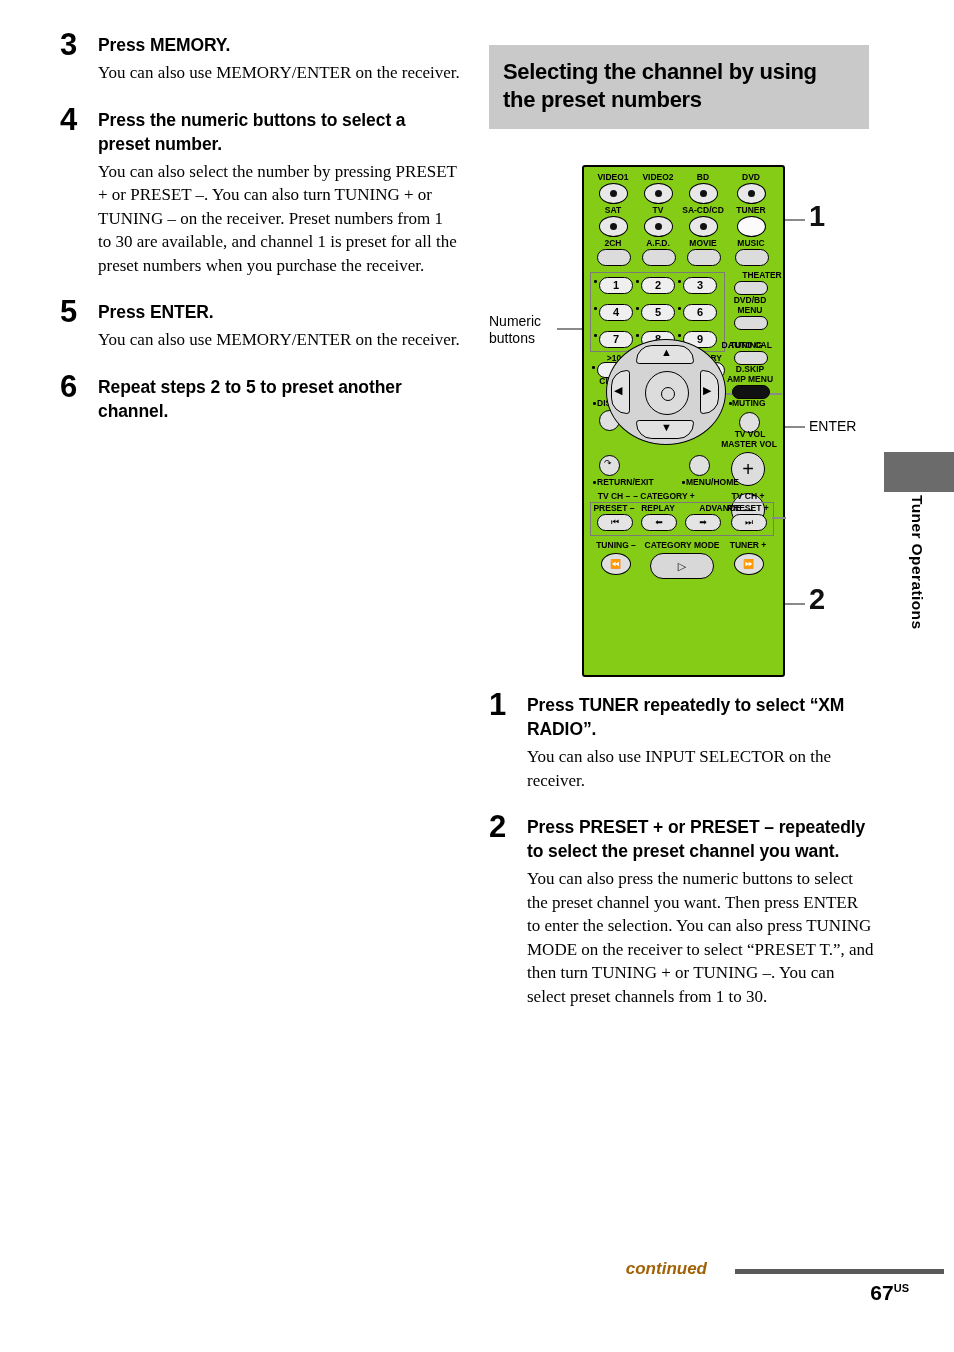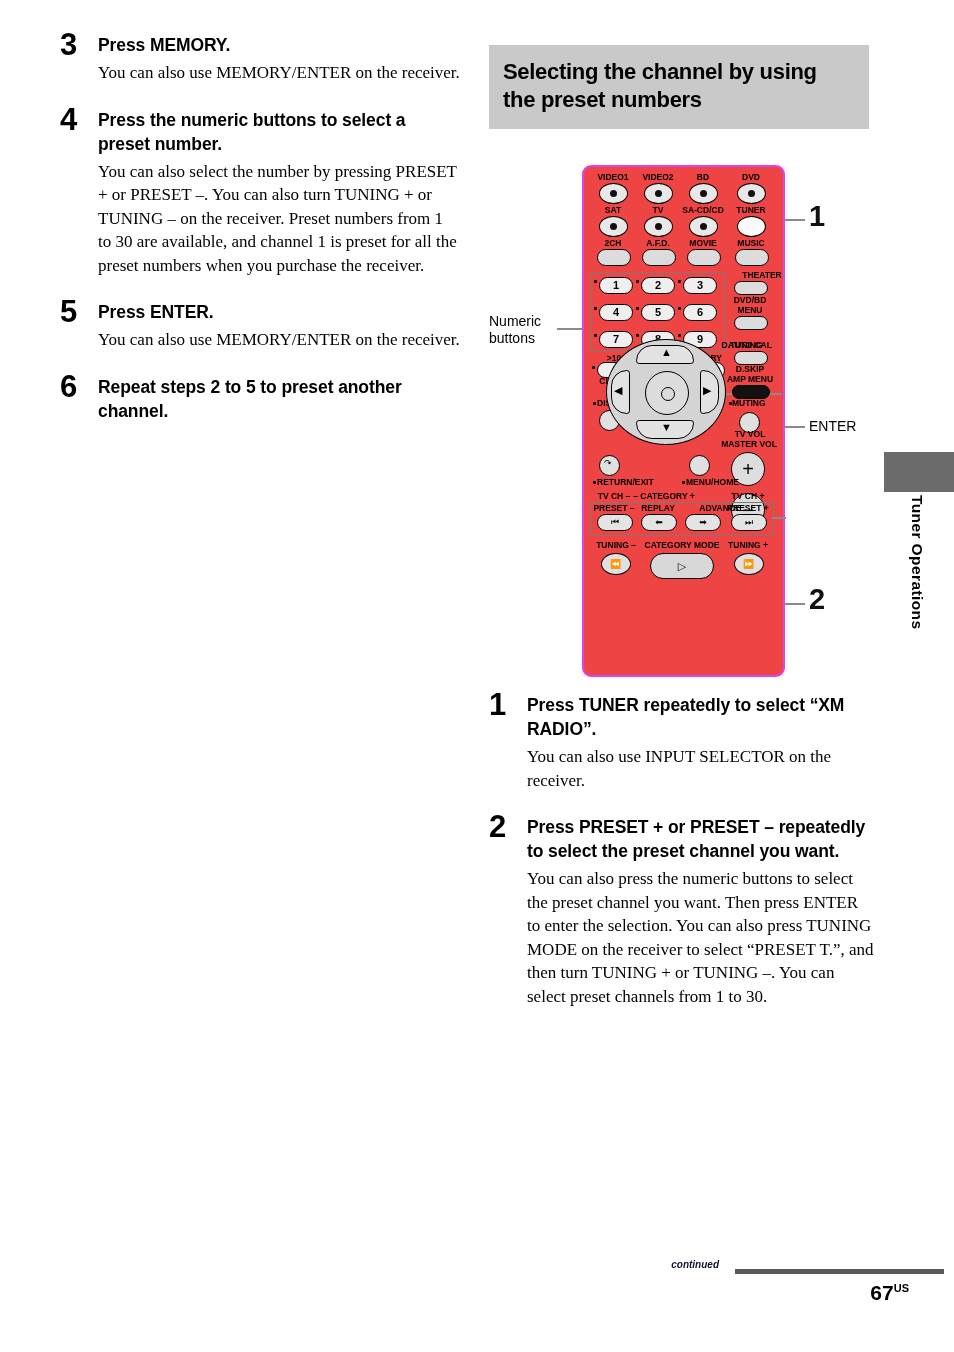--- a/index.html
+++ b/index.html
@@ -45,21 +45,21 @@
     letter-spacing:-0.3px;
     color:#000;
     width:352px;
   }
   .sec-head .l{display:block;}
 
   
   .figure{position:absolute;left:489px;top:160px;width:430px;height:520px;}
   .remote{
     position:absolute;left:93px;top:5px;width:199px;height:508px;
-    background:#ef4444;border:2px solid #d946ef;border-radius:9px;
+    background:#84cc16;border:2px solid #000000;border-radius:3px;
   }
   .remote-inner{position:absolute;inset:0;}
 
   .lbl{
     position:absolute;
     font-family:"Liberation Sans",sans-serif;
     font-size:8.5px;font-weight:bold;color:#000;
     text-align:center;white-space:nowrap;line-height:9px;
   }
   .btn-round{
@@ -136,23 +136,23 @@
   
   .note-head{
     font-family:"Liberation Sans",sans-serif;font-weight:bold;font-size:16px;
     color:#000;margin:0 0 2px 0;
   }
   .note-text{font-family:"Liberation Serif",serif;font-size:16px;line-height:22px;color:#000;}
 
   
   .footer{position:absolute;left:489px;top:1255px;width:430px;height:70px;}
   .continued{
-    position:absolute;right:200px;top:4px;
+    position:absolute;right:212px;top:4px;
     font-family:"Liberation Sans",sans-serif;font-weight:bold;font-style:italic;
-    font-size:10px;color:#0f172a;
+    font-size:17px;color:#a16207;
   }
   .foot-rule{position:absolute;left:246px;top:14px;width:209px;height:5px;background:#595959;}
   .pageno{
     position:absolute;right:10px;top:26px;
     font-family:"Liberation Sans",sans-serif;font-weight:bold;font-size:21px;color:#000;
   }
   .pageno sup{font-size:11px;font-weight:bold;vertical-align:super;}
 </style>
 </head>
 <body>
@@ -409,21 +409,21 @@
         <div class="lbl" style="left:8px;top:374px;width:48px;">TUNING –</div>
         <div class="btn-round" style="left:17px;top:386px;width:28px;height:20px;background:#e0e0e0;">
             <span style="position:absolute;left:50%;top:50%;transform:translate(-50%,-50%);font-size:9px;">⏪</span>
           </div>
 
         <div class="lbl" style="left:54px;top:374px;width:88px;">CATEGORY MODE</div>
         <div class="btn-oval" style="left:66px;top:386px;width:62px;height:24px;background:#d8d8d8;">
             <span style="position:absolute;left:50%;top:50%;transform:translate(-50%,-50%);font-size:11px;">▷</span>
           </div>
 
-        <div class="lbl" style="left:138px;top:374px;width:52px;">TUNING +</div>
+        <div class="lbl" style="left:138px;top:374px;width:52px;">TUNER +</div>
         <div class="btn-round" style="left:150px;top:386px;width:28px;height:20px;background:#e0e0e0;">
             <span style="position:absolute;left:50%;top:50%;transform:translate(-50%,-50%);font-size:9px;">⏩</span>
           </div>
 
       </div>
     </div>
   </div>
 
   <div style="position:absolute;left:489px;top:690px;width:385px;">
 

